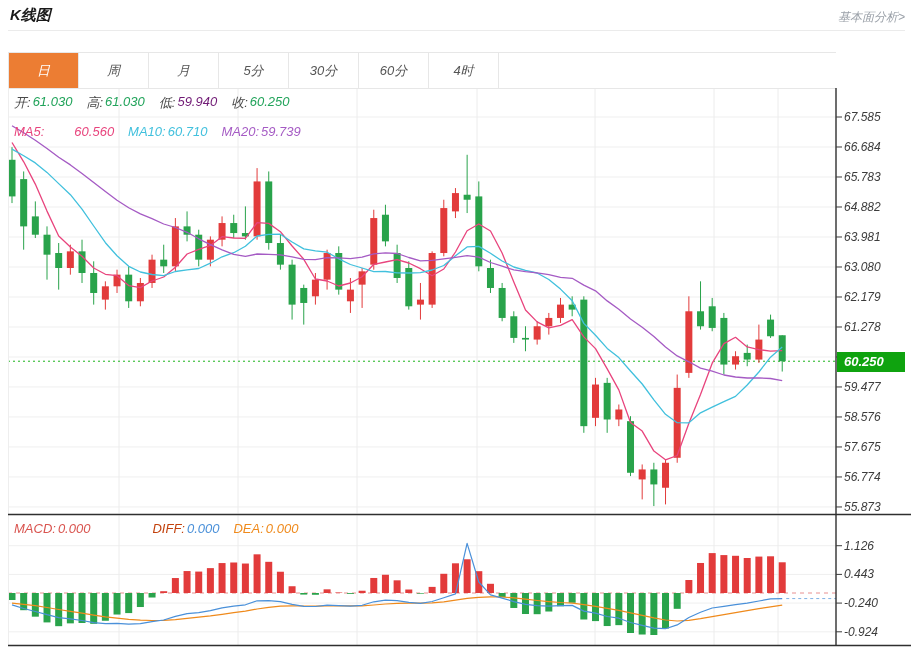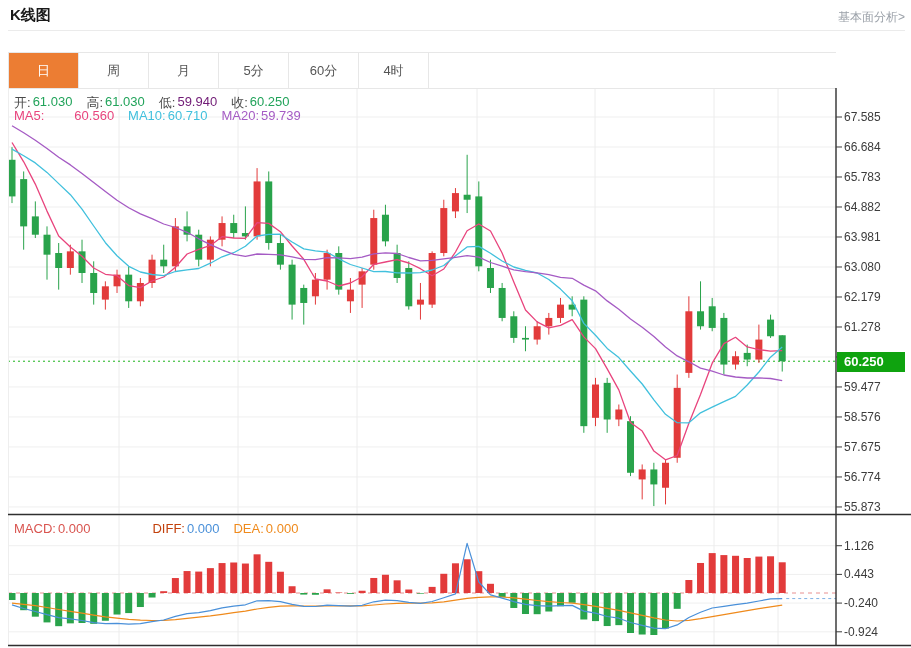--- a/index.html
+++ b/index.html
@@ -1,51 +1,52 @@
 <!DOCTYPE html>
 <html><head>
 <meta charset="utf-8">
 <style>
   * { box-sizing: border-box; }
   body { margin:0; background:#fff; font-family:"Liberation Sans","DejaVu Sans",sans-serif; }
-  .page { position:relative; width:911px; height:648px; background:#fff; overflow:hidden; }
+  .page { position:relative; width:911px; height:648px; background:#fff; overflow:hidden;font-style:italic; }
   .title { position:absolute; left:10px; top:6px; font-size:15px; font-weight:bold; color:#1a1a1a; }
   .fund-link { position:absolute; right:6px; top:9px; font-size:12px; color:#9aa0a8; text-decoration:none; cursor:pointer; }
   .title-divider { position:absolute; left:8px; right:6px; top:30px; border-top:1px solid #ebebeb; }
   .tabbar { position:absolute; left:8px; top:52px; width:828px; height:37px;
             border-top:1px solid #e7e7e7; border-bottom:1px solid #e7e7e7; border-left:1px solid #e7e7e7;
             display:flex; background:#fff; }
   .tab { width:70px; height:100%; line-height:35px; text-align:center; font-size:13px; color:#555;
          border-right:1px solid #e7e7e7; cursor:pointer; background:#fff; }
   .tab.selected { background:#ec7d33; color:#fff; }
   .chart-svg { position:absolute; left:8px; top:88px; }
   svg text { font-family:"Liberation Sans","DejaVu Sans",sans-serif; font-size:12px; fill:#3c3c3c; }
   .info-row { position:absolute; display:flex; gap:14px; font-size:13px; white-space:nowrap; z-index:3; }
   .ohlc-row { left:14px; top:94px; }
-  .ma-row { left:14px; top:108px;justify-content:center; }
+  .ma-row { left:14px; top:124px;justify-content:center; }
   .macd-row { left:14px; top:521px; }
   .info-row .lbl { color:#4a4a4a; }
   .info-row .val { font-weight:normal; }
   .price-badge { position:absolute; left:837px; top:352px; width:68px; height:20px; background:#0fa30f;
                  color:#fff; font-size:13px; font-weight:bold; line-height:20px; padding-left:7px; z-index:4; }
   .pair { display:inline-flex; gap:2px; }
 </style>
 </head>
 <body>
 
 <div class="page">
   <div class="title">K线图</div>
   <a class="fund-link">基本面分析&gt;</a>
   <div class="title-divider"></div>
 
   <div class="tabbar">
       <div class="tab selected">日</div>
       <div class="tab">周</div>
       <div class="tab">月</div>
       <div class="tab">5分</div>
+      <div class="tab">30分</div>
       <div class="tab">60分</div>
       <div class="tab">4时</div>
     </div>
 
   <svg id="plot" class="chart-svg" width="903" height="560" viewBox="0 0 903 560">
       <g>
         <line x1="0" y1="29" x2="828" y2="29" stroke="#efefef" stroke-width="1"></line>
         <line x1="0" y1="58.99969599999987" x2="828" y2="58.99969599999987" stroke="#efefef" stroke-width="1"></line>
         <line x1="0" y1="88.99939199999974" x2="828" y2="88.99939199999974" stroke="#efefef" stroke-width="1"></line>
         <line x1="0" y1="118.99908799999962" x2="828" y2="118.99908799999962" stroke="#efefef" stroke-width="1"></line>

